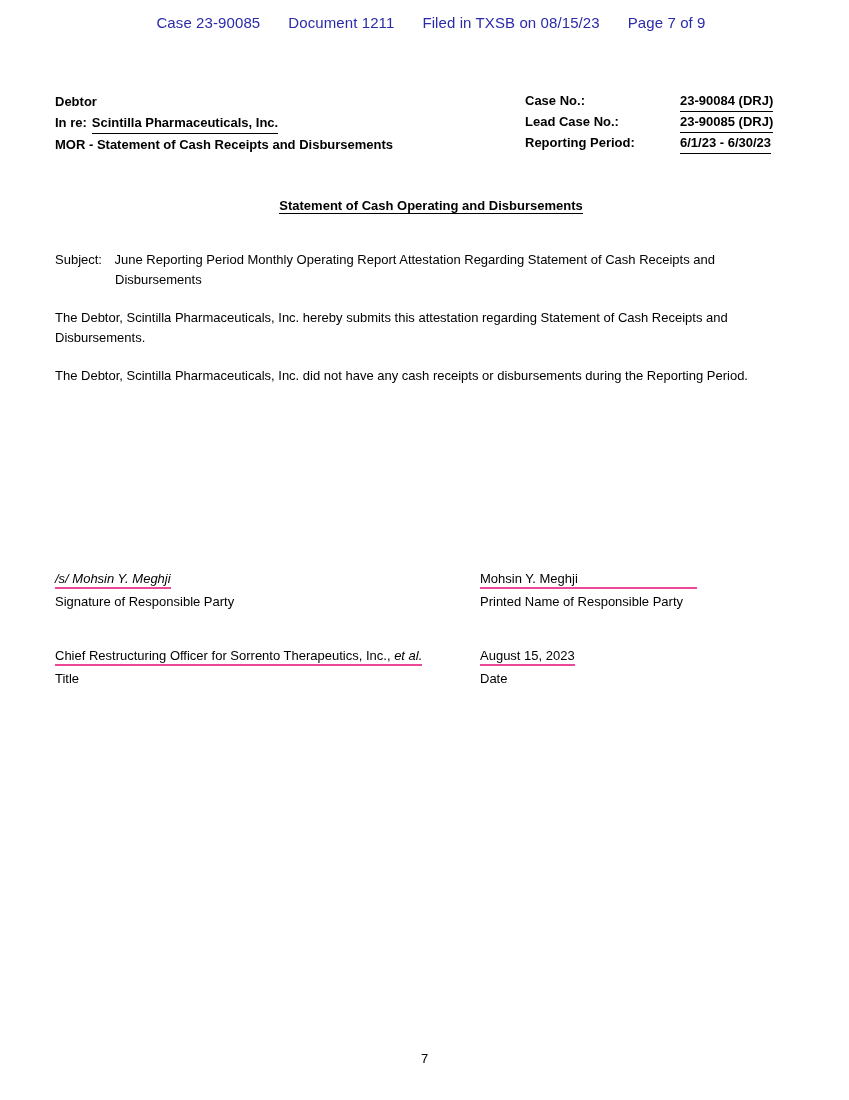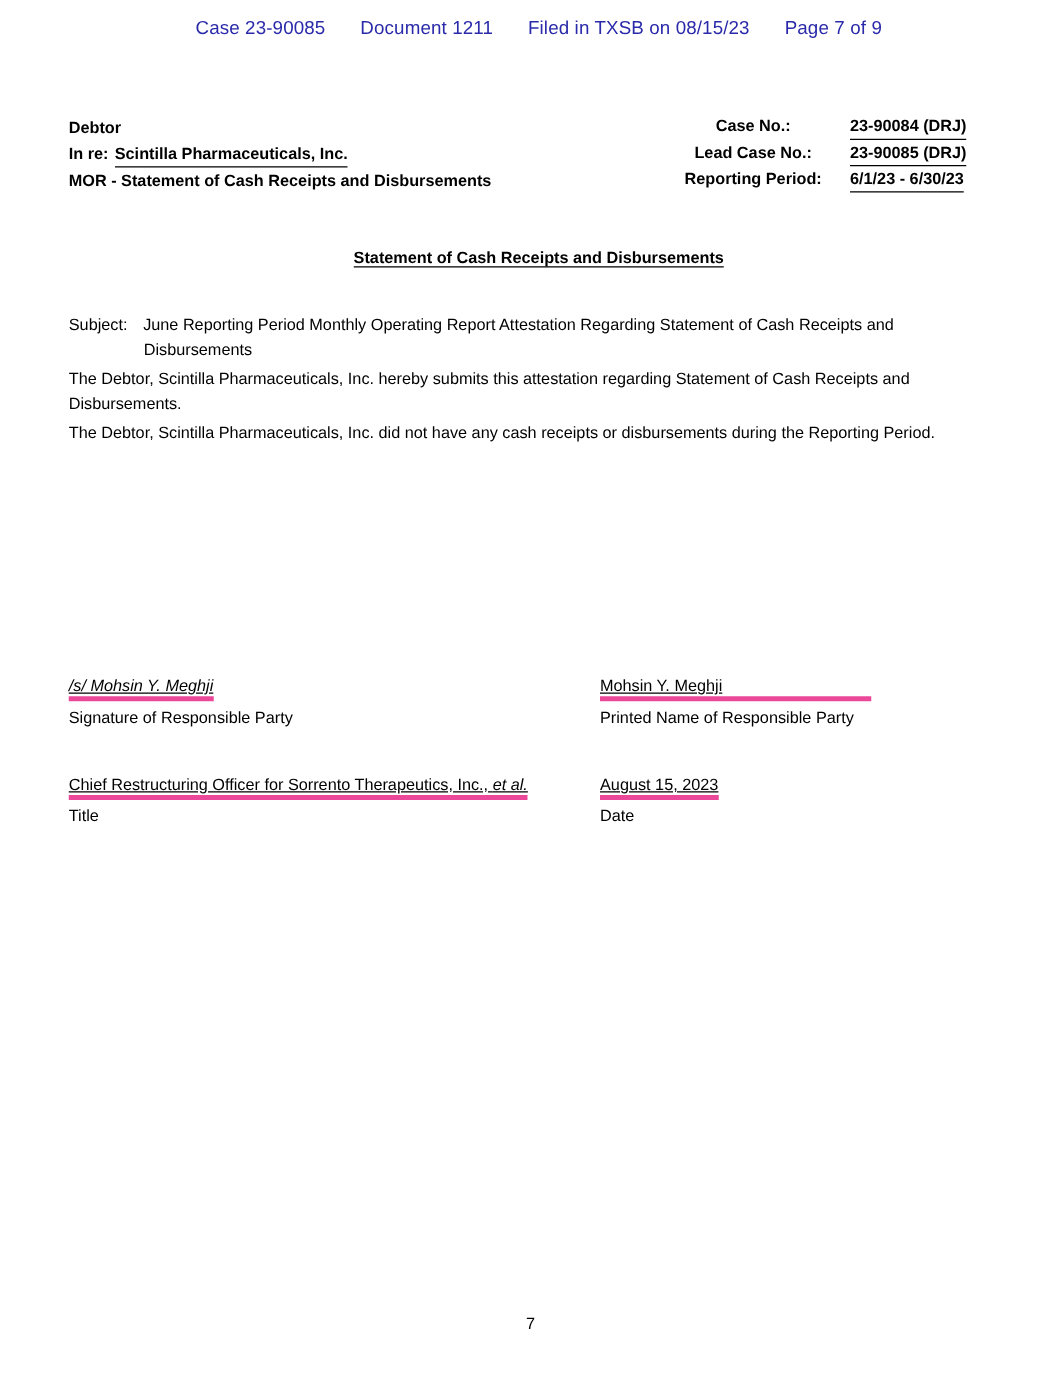--- a/index.html
+++ b/index.html
@@ -27,23 +27,23 @@
   .header-row {
     display: flex;
     margin-top: 60px;
     font-size: 13px;
     font-weight: bold;
   }
   .left-block { width: 470px; line-height: 21px; }
   .right-block { flex: 1; line-height: 20px; }
   .in-re-label { margin-right: 5px; }
   .field-row { display: flex; }
-  .flabel { width: 155px; flex: 0 0 155px; text-align: center; }
+  .flabel { width: 155px; flex: 0 0 155px; }
   .u { border-bottom: 1.5px solid #000; }
-  .u-thin { border-bottom: 4px solid #ec4899; text-decoration: underline; }
+  .u-thin { border-bottom: 2px solid #ec4899; }
   .inlineb { display: inline-block; }
   
   .doc-title {
     margin-top: 43px;
     text-align: center;
     font-size: 13px;
     font-weight: bold;
   }
   
   .subject-row {
@@ -52,21 +52,21 @@
     font-size: 13px;
     line-height: 20px;
   }
   .subject-label { flex: 0 0 50px; }
   .subject-text {
     max-width: 660px;
     padding-left: 10px;
     text-indent: -0.5px;
   }
   .para {
-    margin-top: 3px;
+    margin-top: 18px;
     font-size: 13px;
     line-height: 20px;
     max-width: 752px;
   }
   
   .sig-section { margin-top: 184px; font-size: 13px; }
   .sig-row { display: flex; }
   .sig-row + .sig-row { margin-top: 37px; }
   .sig-col-left { width: 425px; flex: 0 0 425px; }
   .sig-col-right { flex: 1; }
@@ -113,21 +113,21 @@
         <span class="u inlineb">23-90085 (DRJ)</span>
       </div>
       <div class="field-row">
         <span class="flabel">Reporting Period:</span>
         <span class="u inlineb">6/1/23 - 6/30/23</span>
       </div>
     </div>
   </div>
 
   <div class="doc-title">
-    <span class="u inlineb">Statement of Cash Receipts and Disbursements</span>
+    <span class="u inlineb">Statement of Cash Operating and Disbursements</span>
   </div>
 
   <div class="subject-row">
     <span class="subject-label">Subject:</span>
     <span class="subject-text">June Reporting Period Monthly Operating Report Attestation Regarding Statement of Cash Receipts and Disbursements</span>
   </div>
 
   <p class="para">The Debtor, Scintilla Pharmaceuticals, Inc. hereby submits this attestation regarding Statement of Cash Receipts and Disbursements.</p>
   <p class="para">The Debtor, Scintilla Pharmaceuticals, Inc. did not have any cash receipts or disbursements during the Reporting Period.</p>
 

